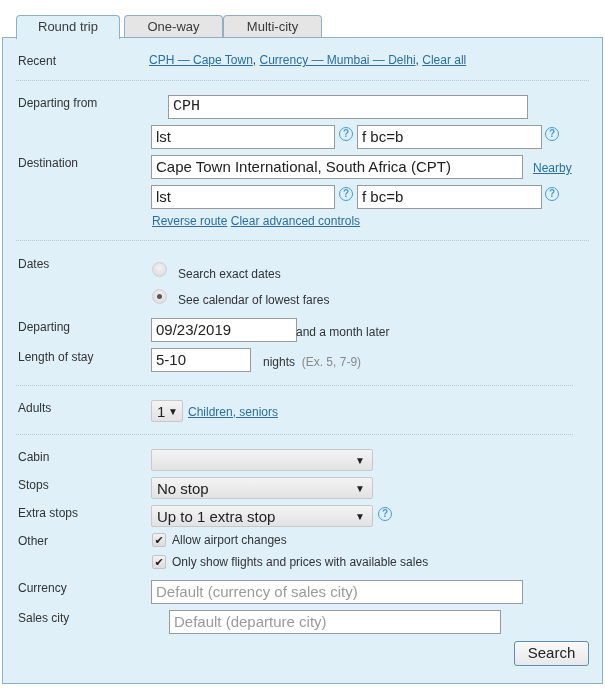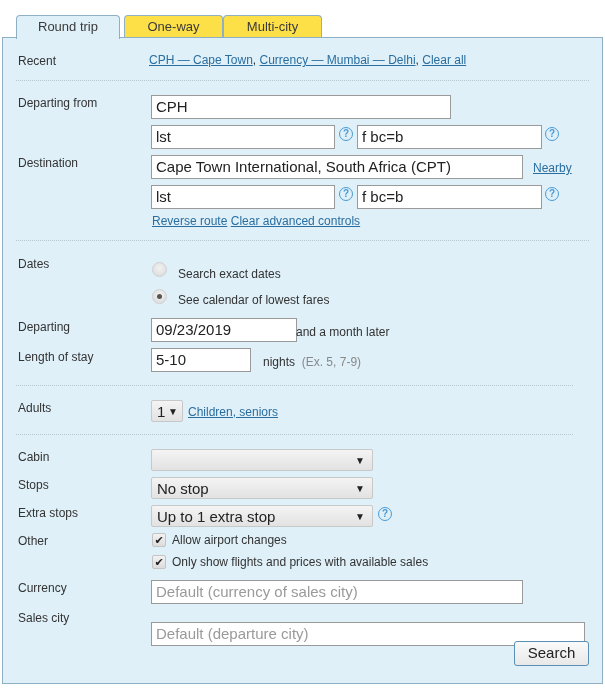--- a/index.html
+++ b/index.html
@@ -7,21 +7,21 @@
     body {
       width: 605px; height: 700px; position: relative; overflow: hidden;
       font-family: "Liberation Sans", "DejaVu Sans", sans-serif;
       color: #333;
     }
     .tabs { position: absolute; left: 16px; top: 15px; height: 23px; }
     .tab {
       position: absolute; top: 0; height: 23px;
       border: 1px solid #8fb0c4; border-bottom: none;
       border-radius: 4px 4px 0 0;
-      background: #fde047;
+      background: #e5e5e5;
       font-size: 13px; color: #3a3a3a;
       text-align: center; line-height: 22px;
       cursor: pointer;
     }
     .tab.active { background: #dff0f8; height: 24px; z-index: 2; }
     .panel {
       position: absolute; left: 2px; top: 37px; width: 601px; height: 647px;
       background: #dff0f8;
       border: 1px solid #8fb0c4;
     }
@@ -92,21 +92,21 @@
 
 <div class="panel"></div>
 
 <div class="lbl" style="top:54px;">Recent</div>
 <div class="small" style="left:149px;top:53px;">
   <span class="link">CPH — Cape Town</span><span>, </span><span class="link">Currency — Mumbai — Delhi</span><span>, </span><span class="link">Clear all</span>
 </div>
 <div class="sep" style="top:80px;width:573px;"></div>
 
 <div class="lbl" style="top:96px;">Departing from</div>
-<div class="inp" style="left:151px;top:95px;width:300px;">CPH</div>
+<div class="inp" style="left:168px;top:95px;width:360px;font-family:Liberation Mono, monospace;">CPH</div>
 
 <div class="inp" style="left:151px;top:125px;width:184px;">lst</div>
 <div class="help" style="left:339px;top:127px;">?</div>
 <div class="inp" style="left:357px;top:125px;width:185px;">f bc=b</div>
 <div class="help" style="left:545px;top:127px;">?</div>
 
 <div class="lbl" style="top:156px;">Destination</div>
 <div class="inp" style="left:151px;top:155px;width:372px;">Cape Town International, South Africa (CPT)</div>
 <span class="link" style="position:absolute;left:533px;top:161px;">Nearby</span>
 
@@ -167,15 +167,15 @@
 <div class="lbl" style="top:534px;">Other</div>
 <div class="chk" style="left:152px;top:533px;">✔</div>
 <div class="rtxt" style="left:172px;top:533px;">Allow airport changes</div>
 <div class="chk" style="left:152px;top:555px;">✔</div>
 <div class="rtxt" style="left:172px;top:555px;">Only show flights and prices with available sales</div>
 
 <div class="lbl" style="top:581px;">Currency</div>
 <div class="inp ph" style="left:151px;top:580px;width:372px;">Default (currency of sales city)</div>
 
 <div class="lbl" style="top:611px;">Sales city</div>
-<div class="inp ph" style="left:151px;top:610px;width:434px;margin-top:12px;">Default (departure city)</div>
+<div class="inp ph" style="left:169px;top:610px;width:332px;">Default (departure city)</div>
 
 <div class="search-btn">Search</div>
 
 </body></html>

